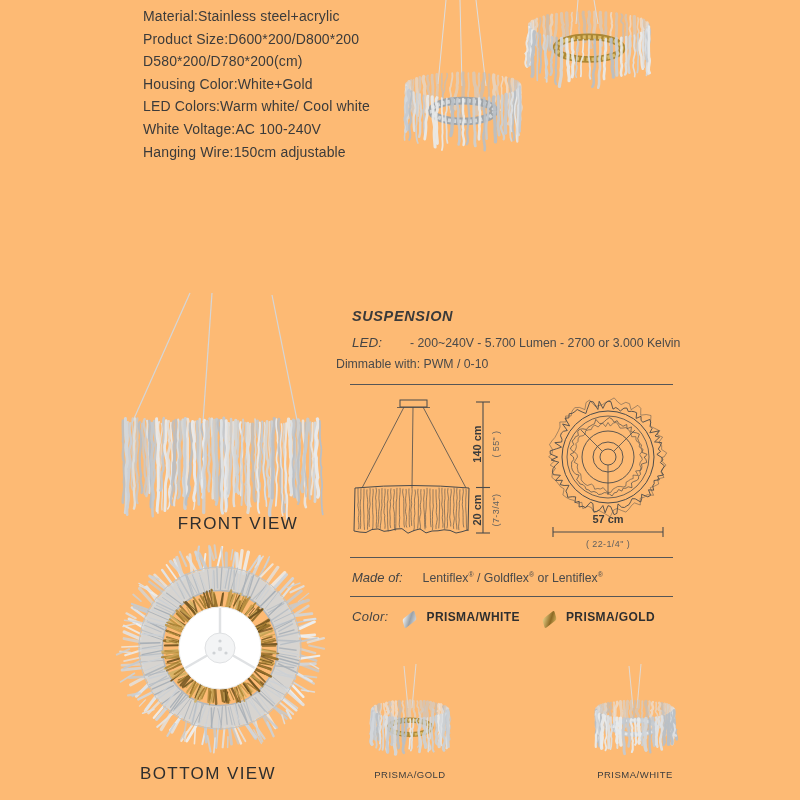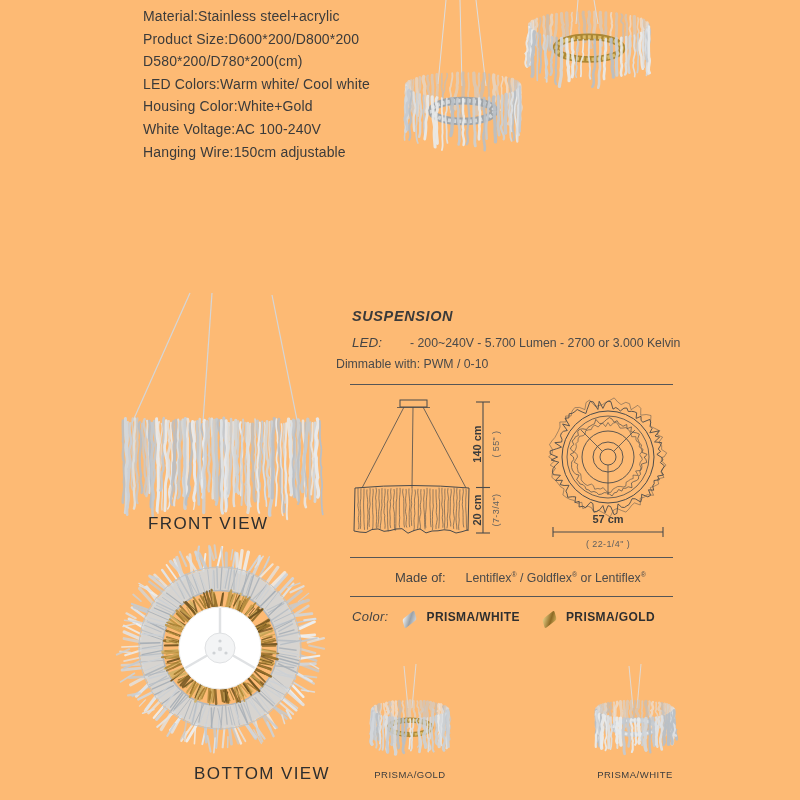--- a/index.html
+++ b/index.html
@@ -4,32 +4,32 @@
 <style>
   html,body{margin:0;padding:0;background:#fff;}
   body{width:800px;height:800px;overflow:hidden;font-family:"Liberation Sans",sans-serif;color:#3c3c3c;}
   .page{position:relative;width:800px;height:800px;background:#fdba74;overflow:hidden;}
 
   
   .specs{position:absolute;left:143px;top:5px;font-size:14px;line-height:22.6px;letter-spacing:.15px;color:#3b3b3b;}
 
   
   .viewlabel{position:absolute;font-size:17px;letter-spacing:1.4px;color:#2e2e2e;}
-  .front-label{left:148px;top:514px;width:180px;}
-  .bottom-label{left:150px;top:764px;width:180px;text-align:right;}
+  .front-label{left:148px;top:514px;width:180px;text-align:center;}
+  .bottom-label{left:140px;top:764px;width:180px;text-align:left;}
 
   
   .sus-title{position:absolute;left:352px;top:308px;font-style:italic;font-weight:bold;font-size:14.5px;letter-spacing:.6px;color:#3a3a3a;}
   .led-row{position:absolute;left:352px;top:335px;font-size:12.3px;color:#4a4a4a;white-space:nowrap;}
   .led-label{font-style:italic;font-size:13.5px;margin-right:28px;color:#454545;}
   .dimmable{position:absolute;left:336px;top:357px;font-size:12.3px;color:#4a4a4a;}
   .rule{position:absolute;left:350px;width:323px;height:0;border-top:1.3px solid #565656;}
   .r1{top:384px}.r2{top:557px}.r3{top:596px}
   .made-row{position:absolute;left:352px;top:570px;font-size:12.3px;color:#4a4a4a;white-space:nowrap;}
-  .made-label{font-size:13px;margin-right:20px;color:#454545;margin-left:43px;}
+  .made-label{font-style:italic;font-size:13px;margin-right:20px;color:#454545;}
   .made-row sup{font-size:7px;vertical-align:super;}
   .color-row{position:absolute;left:352px;top:604px;height:20px;display:flex;align-items:flex-end;white-space:nowrap;}
   .color-label{font-style:italic;font-size:13px;color:#454545;margin-right:14px;letter-spacing:.3px;}
   .opt{font-size:12px;font-weight:bold;letter-spacing:.4px;color:#2f2f2f;}
   .swatch{display:inline-block;width:15px;height:9px;margin-right:9px;border-radius:2px;transform:rotate(-38deg) skewX(-22deg);}
   .swatch.silver{background:linear-gradient(135deg,#eef0f1 5%,#9aa1a7 55%,#cdd1d4 95%);}
   .swatch.gold{background:linear-gradient(135deg,#e4ca80 5%,#8d6a25 60%,#c9a654 95%);}
   .sw2{margin-left:22px;}
 
   
@@ -44,22 +44,22 @@
 </style>
 </head>
 <body>
 
 <div class="page">
 
   <div class="specs">
     <div>Material:Stainless steel+acrylic</div>
     <div>Product Size:D600*200/D800*200</div>
     <div>D580*200/D780*200(cm)</div>
+    <div>Housing Color:White+Gold</div>
     <div>LED Colors:Warm white/ Cool white</div>
-    <div>Housing Color:White+Gold</div>
     <div>White Voltage:AC 100-240V</div>
     <div>Hanging Wire:150cm adjustable</div>
   </div>
 
   <svg id="hero" class="abs" style="left:388px;top:0;" width="290" height="158" viewBox="0 0 290 158">
       <line x1="58" y1="0" x2="50" y2="84" stroke="#dcdee0" stroke-width="1"></line>
       <line x1="72" y1="0" x2="74" y2="86" stroke="#dcdee0" stroke-width="1"></line>
       <line x1="88" y1="0" x2="98" y2="86" stroke="#dcdee0" stroke-width="1"></line>
       <g>
         <g>

